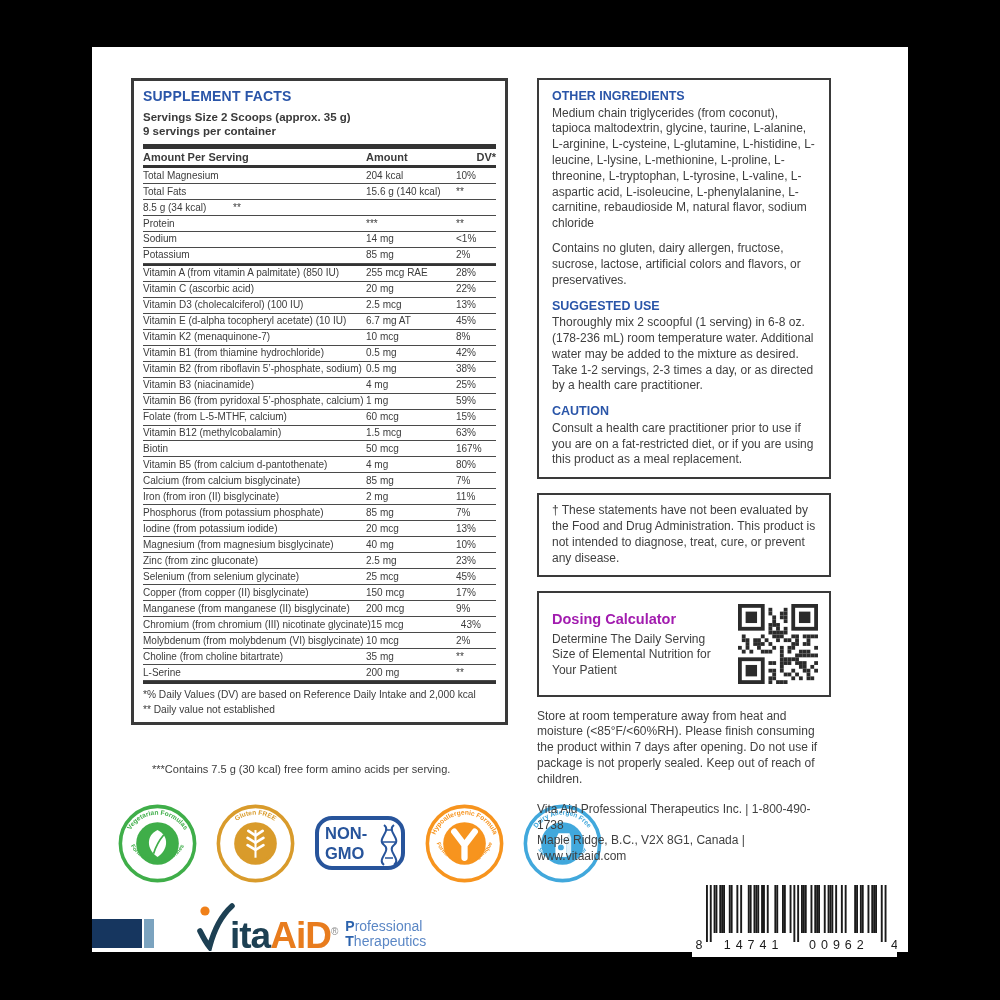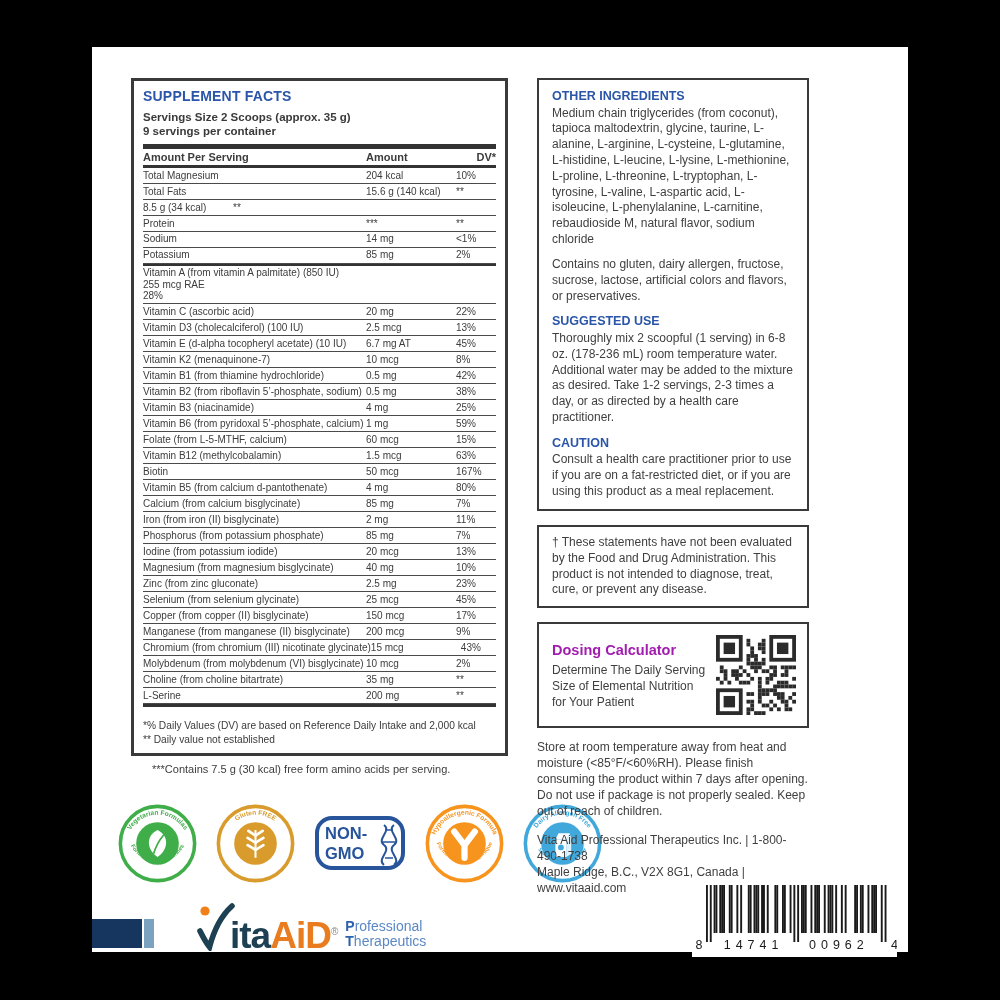--- a/index.html
+++ b/index.html
@@ -11,47 +11,47 @@
     box-sizing:border-box;padding:7px 9px 5px 9px;background:#fff;}
   .sf-title{color:#2a55a8;font-weight:bold;font-size:14px;letter-spacing:.2px;margin-bottom:6px;}
   .sf-serving{font-weight:bold;font-size:11.5px;line-height:1.25;color:#3a3a3a;}
   .sf-headrow{display:flex;border-top:5px solid #333;border-bottom:3px solid #333;
     margin-top:5px;font-weight:bold;font-size:11px;padding:2px 0;}
   .sf-headrow .h-name{flex:1;}
   .sf-headrow .h-amt{width:90px;}
   .sf-headrow .h-dv{width:40px;text-align:right;}
   .sf-rows{}
   .sf-row{display:flex;font-size:10px;line-height:1.14;padding:1.8px 0;border-bottom:1.5px solid #4a4a4a;align-items:flex-start;}
-  .sf-row.thick-top{border-top:2.5px solid #333;flex-direction:column;}
+  .sf-row.thick-top{border-top:2.5px solid #333;}
   .sf-row .c-name{flex:1;white-space:nowrap;}
   .sf-row .c-name .sub{padding-left:14px;white-space:pre;margin-top:1.5px;}
   .sf-row .c-amt{width:90px;flex:none;}
   .sf-row .c-dv{width:40px;flex:none;text-align:left;}
-  .sf-foot{border-top:3px solid #333;margin-top:0;padding-top:12px;font-size:10.2px;line-height:1.3;color:#3a3a3a;}
+  .sf-foot{border-top:3px solid #333;margin-top:0;padding-top:4px;font-size:10.2px;line-height:1.3;color:#3a3a3a;}
   .sf-foot div{margin-bottom:1px;}
   .outside-note{position:absolute;left:60px;top:716px;font-size:11px;color:#3c3c3c;}
 
   
   .badges{position:absolute;left:26px;top:753px;display:flex;align-items:center;gap:19px;height:86px;}
   .badge{flex:none;line-height:0;}
 
   
   .logo-row{position:absolute;left:0;top:852px;height:52px;display:flex;align-items:flex-end;}
   .logo-rect-dark{width:50px;height:29px;background:#16365f;margin-bottom:3px;}
   .logo-rect-light{width:10px;height:29px;background:#7ba3bf;margin-left:2px;margin-bottom:3px;}
   .logo-check{margin-left:40px;margin-bottom:0;}
   .brand{font-weight:bold;font-size:37px;letter-spacing:-1px;line-height:.85;}
   .brand .vita{color:#1d4053;margin-left:-6px;}
   .brand .aid{color:#e87c1e;}
   .brand sup{font-size:10px;color:#8a8a8a;letter-spacing:0;font-weight:normal;}
   .tagline{margin-left:7px;margin-bottom:3px;font-size:14px;line-height:1.02;color:#5b87c5;}
   .tagline div::first-letter{font-weight:bold;color:#2b62ad;}
 
   
-  .right-col{position:absolute;left:445px;top:31px;width:272px;font-size:12px;line-height:1.32;color:#3f3f3f;}
+  .right-col{position:absolute;left:445px;top:31px;width:294px;font-size:12px;line-height:1.32;color:#3f3f3f;}
   .info-box{border:2.5px solid #3a3a3a;box-sizing:border-box;padding:8px 13px 9px 13px;}
   .info-box h3,.r-h{color:#2a55a8;font-weight:bold;font-size:12.5px;margin:0 0 1px 0;}
   .info-box p{margin:0 0 9px 0;}
   .info-box p:last-child{margin-bottom:0;}
   .disclaimer-box{border:2.5px solid #3a3a3a;box-sizing:border-box;padding:8px 13px;margin-top:14px;}
   .disclaimer-box p{margin:0;}
   .dosing-box{border:2.5px solid #3a3a3a;box-sizing:border-box;padding:11px 11px 11px 13px;margin-top:14px;
     display:flex;align-items:flex-start;gap:10px;}
   .dosing-txt h4{margin:6px 0 3px 0;font-size:14.5px;color:#a21caf;}
   .dosing-txt p{margin:0;font-size:12px;line-height:1.3;}

